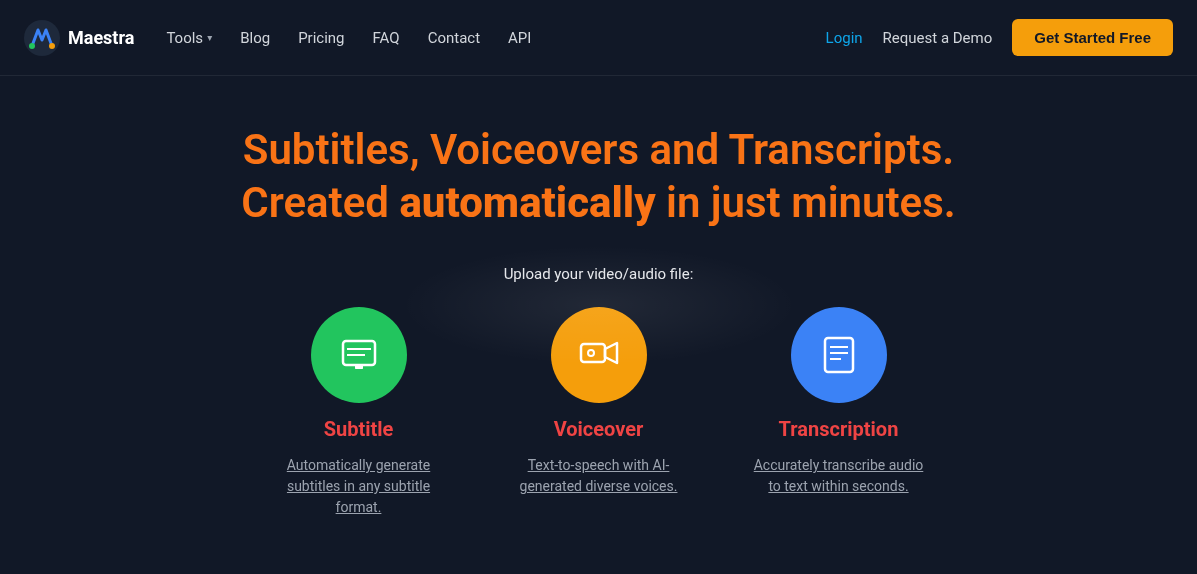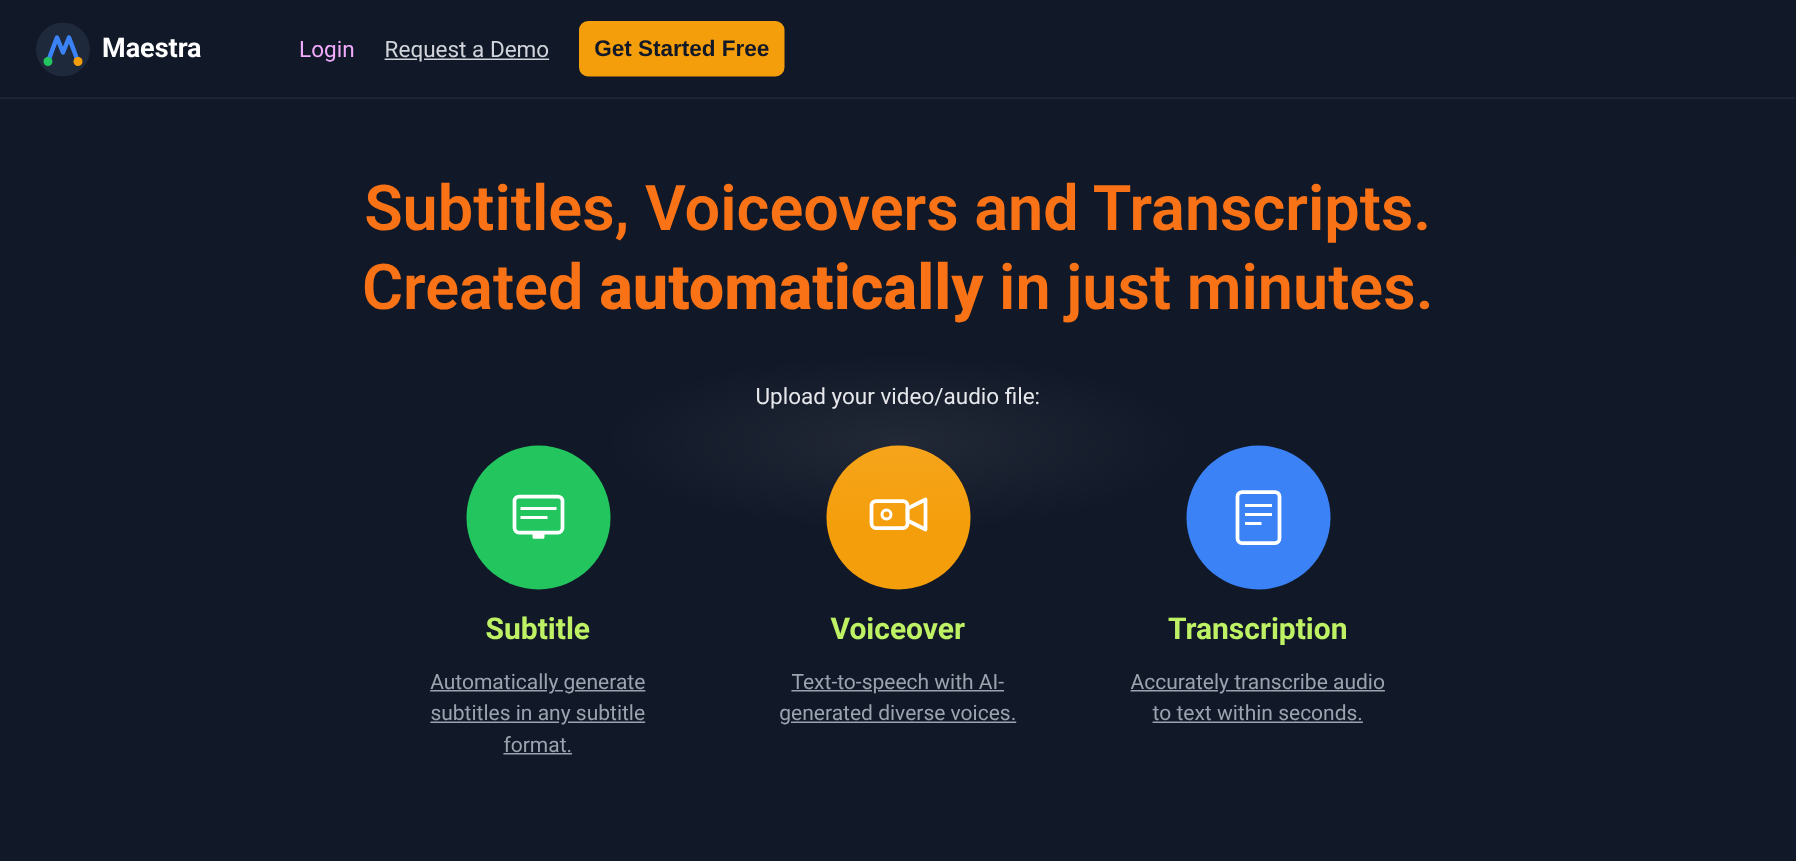--- a/index.html
+++ b/index.html
@@ -10,21 +10,21 @@
       width: 1197px;
       min-height: 574px;
       overflow: hidden;
     }
 
     
     nav {
       display: flex;
       align-items: center;
       padding: 0 24px;
-      height: 66px;
+      height: 76px;
       background-color: #111827;
       border-bottom: 1px solid rgba(255,255,255,0.07);
     }
     .nav-logo {
       display: flex;
       align-items: center;
       gap: 8px;
       margin-right: 32px;
     }
     .logo-icon {
@@ -53,37 +53,36 @@
     .chevron-down {
       font-size: 10px;
       color: #9ca3af;
     }
     .nav-right {
       display: flex;
       align-items: center;
       gap: 20px;
     }
     .nav-login {
-      color: #f0abfc;
+      color: #0ea5e9;
       font-size: 15px;
       cursor: pointer;
       margin-left: 33px;
     }
     .nav-demo {
       color: #d1d5db;
       font-size: 15px;
       cursor: pointer;
-      text-decoration: underline;
     }
     .btn-get-started {
       background-color: #f59e0b;
       color: #111827;
       font-size: 15px;
       font-weight: 700;
-      padding: 10px 10px;
+      padding: 10px 22px;
       border-radius: 6px;
       border: none;
       cursor: pointer;
     }
 
     
     .hero {
       display: flex;
       flex-direction: column;
       align-items: center;
@@ -158,21 +157,21 @@
       width: 44px;
       height: 44px;
     }
     .icon-subtitle { background-color: #22c55e; }
     .icon-voiceover { background-color: #f59e0b; }
     .icon-transcription { background-color: #3b82f6; }
 
     .card-title {
       font-size: 20px;
       font-weight: 700;
-      color: #bef264;
+      color: #ef4444;
     }
     .card-desc {
       font-size: 14px;
       color: #9ca3af;
       text-align: center;
       line-height: 1.5;
       text-decoration: underline;
     }
   </style>
 </head>
@@ -183,20 +182,31 @@
 
     <svg class="logo-icon" viewBox="0 0 36 36" xmlns="http://www.w3.org/2000/svg">
       <circle cx="18" cy="18" r="18" fill="#1e293b"></circle>
       <path d="M8 26 L14 10 L18 20 L22 10 L28 26" stroke="#3b82f6" stroke-width="3" fill="none" stroke-linecap="round" stroke-linejoin="round"></path>
       <circle cx="8" cy="26" r="3" fill="#22c55e"></circle>
       <circle cx="28" cy="26" r="3" fill="#f59e0b"></circle>
     </svg>
     <span class="logo-text">Maestra</span>
   </div>
 
+  <div class="nav-links">
+    <span class="nav-link">
+      <span>Tools</span>
+      <span class="chevron-down">▾</span>
+    </span>
+    <span class="nav-link">Blog</span>
+    <span class="nav-link">Pricing</span>
+    <span class="nav-link">FAQ</span>
+    <span class="nav-link">Contact</span>
+    <span class="nav-link">API</span>
+  </div>
 
   <div class="nav-right">
     <span class="nav-login">Login</span>
     <span class="nav-demo">Request a Demo</span>
     <button class="btn-get-started">Get Started Free</button>
   </div>
 </nav>
 
 <section class="hero">
   <h1 class="hero-title">

